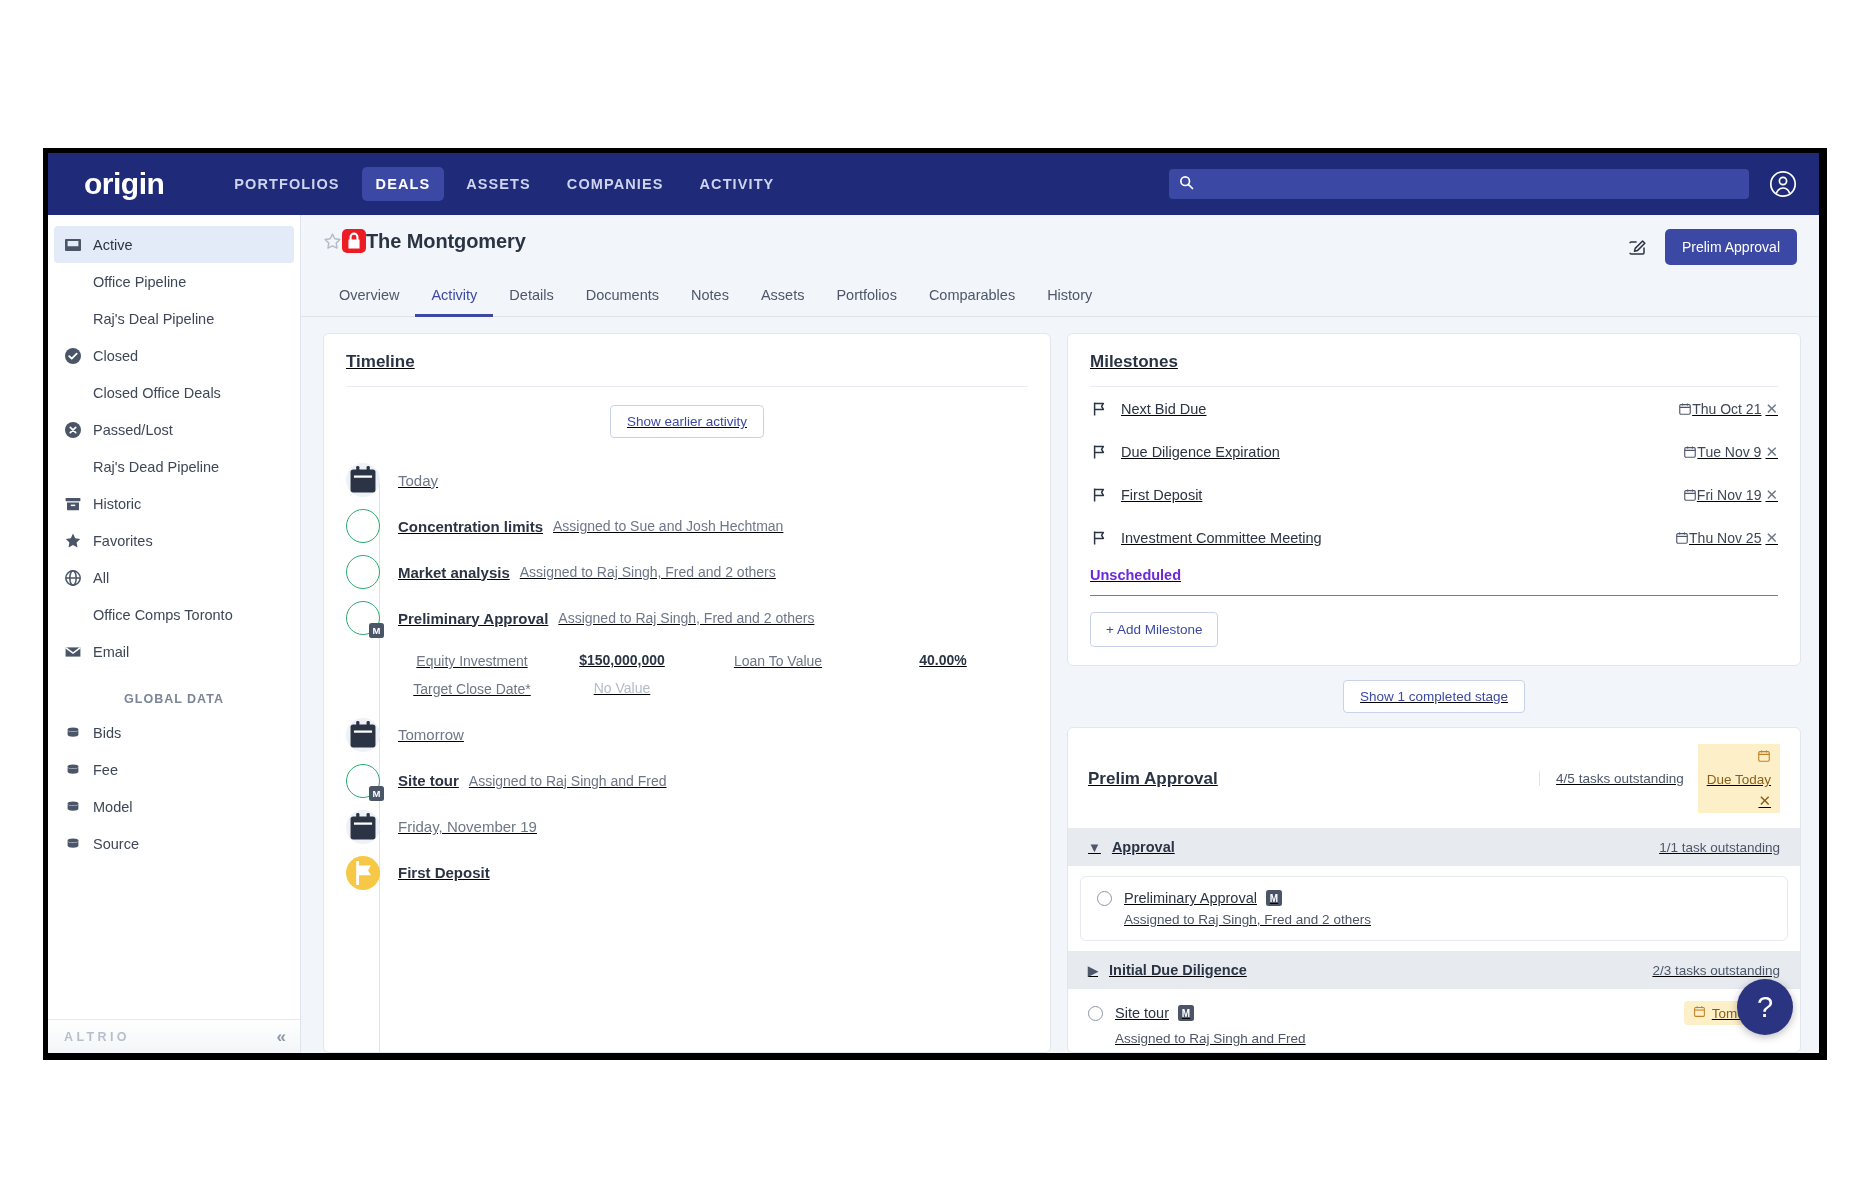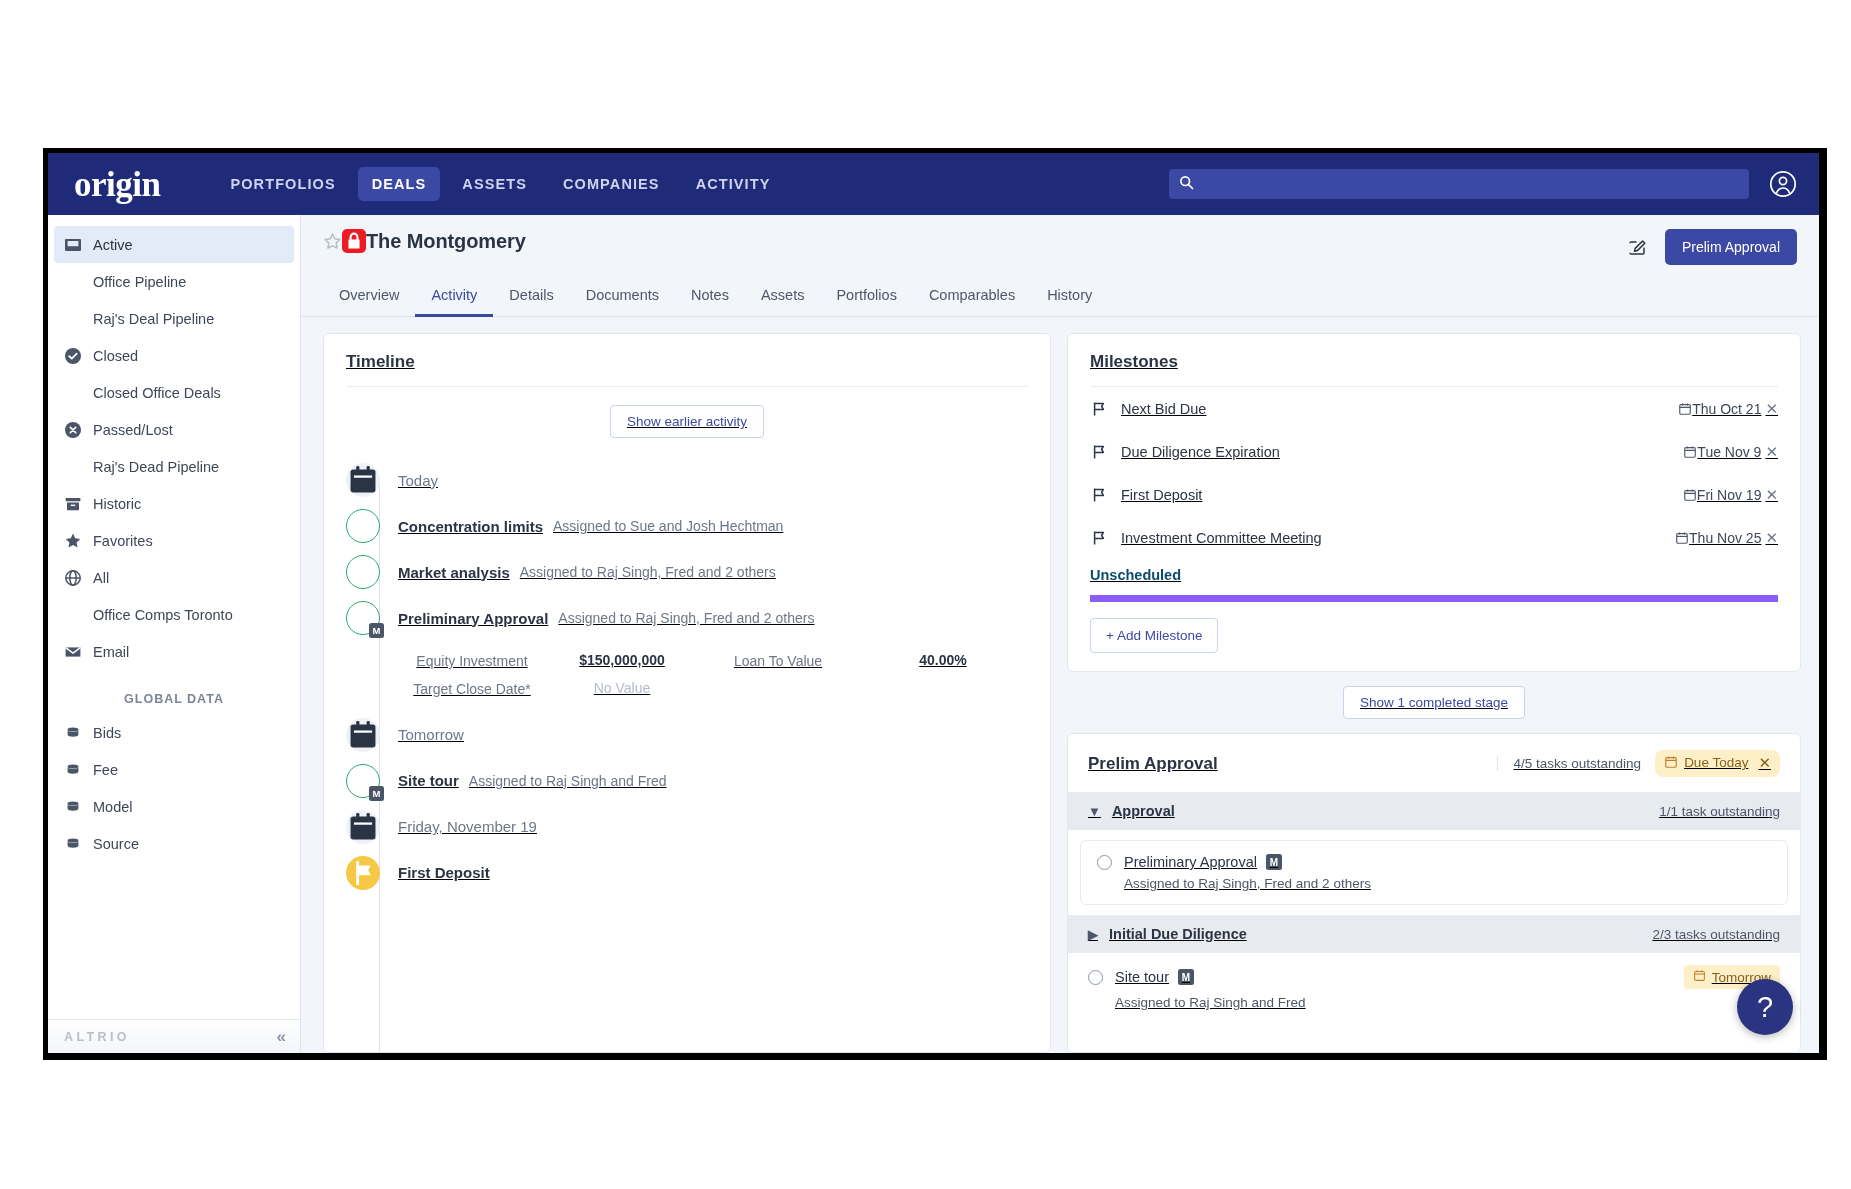--- a/index.html
+++ b/index.html
@@ -25,24 +25,25 @@
   }
 
   
   .topnav {
     height: 62px; flex: 0 0 62px;
     background: #1f2a78;
     display: flex; align-items: center;
     padding: 0 22px 0 26px;
   }
   .logo {
-    font-family: Liberation Serif, serif;
-    font-size: 35px; font-weight: 700; color: #ffffff;
+    font-family: Liberation Sans, sans-serif;
+    font-size: 30px; font-weight: 700; color: #ffffff;
     letter-spacing: -0.5px; margin-right: 56px;
     line-height: 1;
+    margin-left: 10px;
   }
   .navitems { display: flex; align-items: center; gap: 8px; }
   .navitem {
     font-size: 14.5px; font-weight: 700; color: #ced4ef;
     letter-spacing: 1.1px; padding: 9px 14px; border-radius: 5px;
     cursor: pointer; white-space: nowrap;
   }
   .navitem.active { background: #3b49a5; color: #ffffff; }
   .searchwrap { margin-left: auto; display: flex; align-items: center; gap: 20px; }
   .searchbox {
@@ -189,45 +190,45 @@
   .msrow {
     display: flex; align-items: center; height: 43px;
     font-size: 14.5px; color: #2b3444;
   }
   .msrow .fi { width: 18px; flex: 0 0 18px; margin-right: 13px;
                display: flex; align-items: center; }
   .msdate { margin-left: auto; display: flex; align-items: center; gap: 0;
             font-size: 14px; color: #3d4757; }
   .msdate .cal { width: 14px; height: 14px; display: flex; }
   .xbtn { font-size: 15px; color: #6d7787; cursor: pointer; margin-left: 4px; line-height: 1; }
-  .unsched { font-size: 14.5px; font-weight: 700; color: #0c4a6e;
-             padding: 8px 0 12px 0; border-bottom: 7px solid #8b5cf6; }
+  .unsched { font-size: 14.5px; font-weight: 700; color: #6d28d9;
+             padding: 8px 0 12px 0; border-bottom: 1px solid #8b5cf6; }
   .addms {
     margin: 16px 0 18px 0; background: #ffffff; border: 1px solid #c8d2ea;
     border-radius: 4px; color: #3b49a5; font-size: 13.5px; padding: 9px 15px;
     cursor: pointer; font-family: "Liberation Sans", sans-serif;
   }
   .showstage {
     align-self: center; background: #ffffff; border: 1px solid #c8d2ea;
     border-radius: 4px; color: #3b49a5; font-size: 13.5px; padding: 8px 16px;
     cursor: pointer; font-family: "Liberation Sans", sans-serif;
   }
 
   
   .pacard { padding: 0; overflow: hidden; flex: 1; min-height: 0;
             display: flex; flex-direction: column; }
   .pahead { display: flex; align-items: center; padding: 16px 20px 15px 20px; }
   .patitle { font-size: 17px; font-weight: 700; color: #2b3444; }
   .pameta { margin-left: auto; display: flex; align-items: center; gap: 14px; }
   .patasks { font-size: 13.5px; color: #4d5769; border-left: 1px solid #dfe4ec;
              padding-left: 16px; }
   .duepill {
-    background: #fdf0c8; border-radius: 8px; padding: 5px 9px;
-    display: flex; align-items: flex-start; gap: 6px;
-    font-size: 13.5px; color: #8a6018;
+    background: #fdf0c8; border-radius: 0; padding: 5px 9px;
+    display: flex; align-items: flex-end; gap: 6px;
+    font-size: 13.5px; color: #8a6018; flex-direction: column;
   }
   .duepill .cal svg { stroke: #c1802a; }
   .stagehdr {
     background: #e7eaef; display: flex; align-items: center;
     padding: 11px 20px; font-size: 14.5px; font-weight: 700; color: #2b3444;
     cursor: pointer;
   }
   .chev { margin-right: 11px; font-size: 13px; color: #4d5769; }
   .stagecount { margin-left: auto; font-size: 13.5px; font-weight: 400; color: #4d5769; }
   .taskblock { border: 1px solid #e6eaf0; border-radius: 6px; margin: 10px 12px; padding: 13px 16px; }

